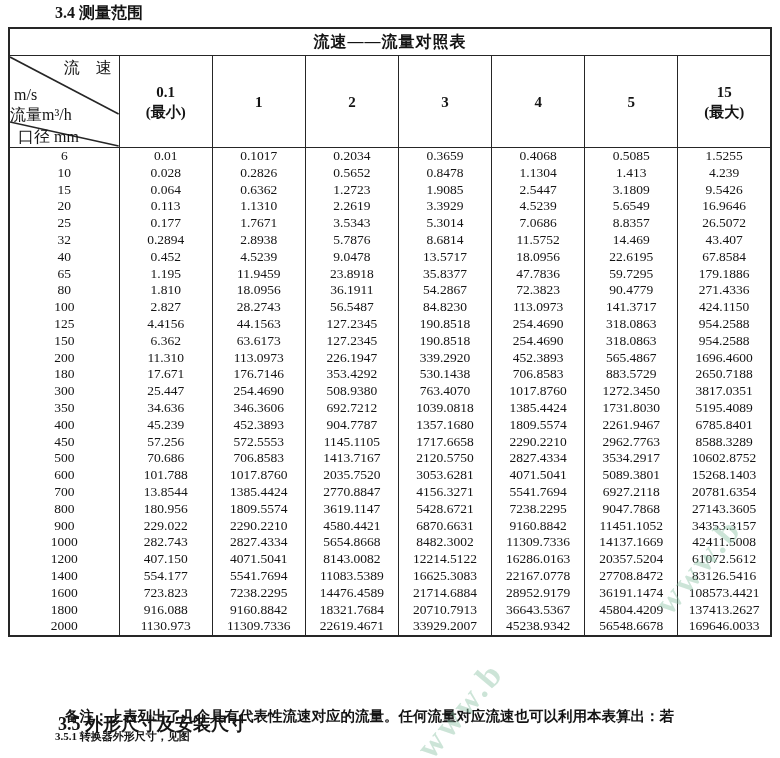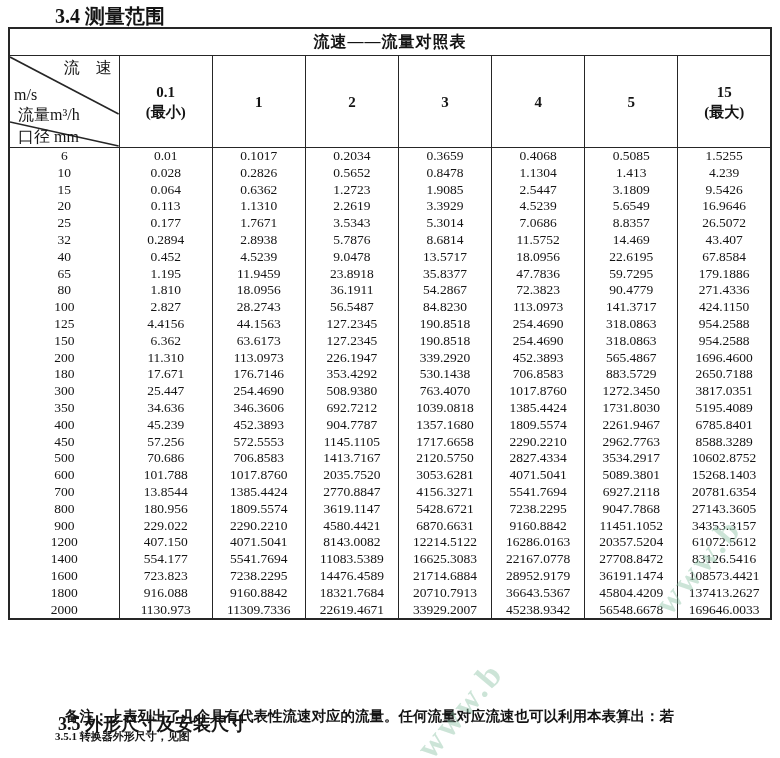--- a/index.html
+++ b/index.html
@@ -1,20 +1,20 @@
 <!DOCTYPE html>
 <html><head>
 <meta charset="utf-8">
 <style>
   html,body{margin:0;padding:0;}
   body{
     width:780px;height:758px;background:#ffffff;position:relative;overflow:hidden;
     font-family:"Liberation Serif","DejaVu Serif",serif;color:#141414;
   }
-  .heading{position:absolute;font-weight:bold;font-size:20px;white-space:pre;}
+  .heading{position:absolute;font-weight:bold;font-size:16px;white-space:pre;}
   #h34{left:55px;top:3px;}
   #h35{left:58px;top:704px;font-size:18px;margin-top:8px;}
   #h351{left:55px;top:729px;font-size:11px;}
 
   #flow-table-wrap{position:absolute;left:8px;top:27px;width:648px;}
   table{border-collapse:collapse;width:764px;table-layout:fixed;border:2px solid #262626;}
   col.c0{width:110px;}
   col.cv{width:93px;}
   td,th{padding:0;margin:0;}
 
@@ -24,21 +24,21 @@
   }
   .hdr th{
     border:1px solid #262626;height:91px;text-align:center;vertical-align:middle;
     font-weight:bold;font-size:15px;line-height:20px;
   }
   th.corner{position:relative;padding:0;}
   th.corner svg{position:absolute;left:0;top:0;width:100%;height:100%;}
   .corner-lbl{position:absolute;font-weight:normal;font-size:16px;line-height:14px;white-space:pre;}
   .lbl-vel{top:5px;right:7px;}
   .lbl-ms{left:4px;top:32px;}
-  .lbl-flow{left:8px;top:52px;}
+  .lbl-flow{left:0;top:52px;}
   .lbl-dia{left:8px;bottom:3px;}
 
   tbody td{
     border-left:1px solid #262626;border-right:1px solid #262626;
     text-align:center;font-size:13.5px;line-height:16.8px;height:16.8px;
     white-space:nowrap;overflow:hidden;
   }
 
   #note{
     position:absolute;left:13px;top:656px;width:756px;
@@ -334,20 +334,30 @@
           <td>900</td>
           <td>229.022</td>
           <td>2290.2210</td>
           <td>4580.4421</td>
           <td>6870.6631</td>
           <td>9160.8842</td>
           <td>11451.1052</td>
           <td>34353.3157</td>
         </tr>
         <tr>
+          <td>1000</td>
+          <td>282.743</td>
+          <td>2827.4334</td>
+          <td>5654.8668</td>
+          <td>8482.3002</td>
+          <td>11309.7336</td>
+          <td>14137.1669</td>
+          <td>42411.5008</td>
+        </tr>
+        <tr>
           <td>1200</td>
           <td>407.150</td>
           <td>4071.5041</td>
           <td>8143.0082</td>
           <td>12214.5122</td>
           <td>16286.0163</td>
           <td>20357.5204</td>
           <td>61072.5612</td>
         </tr>
         <tr>

